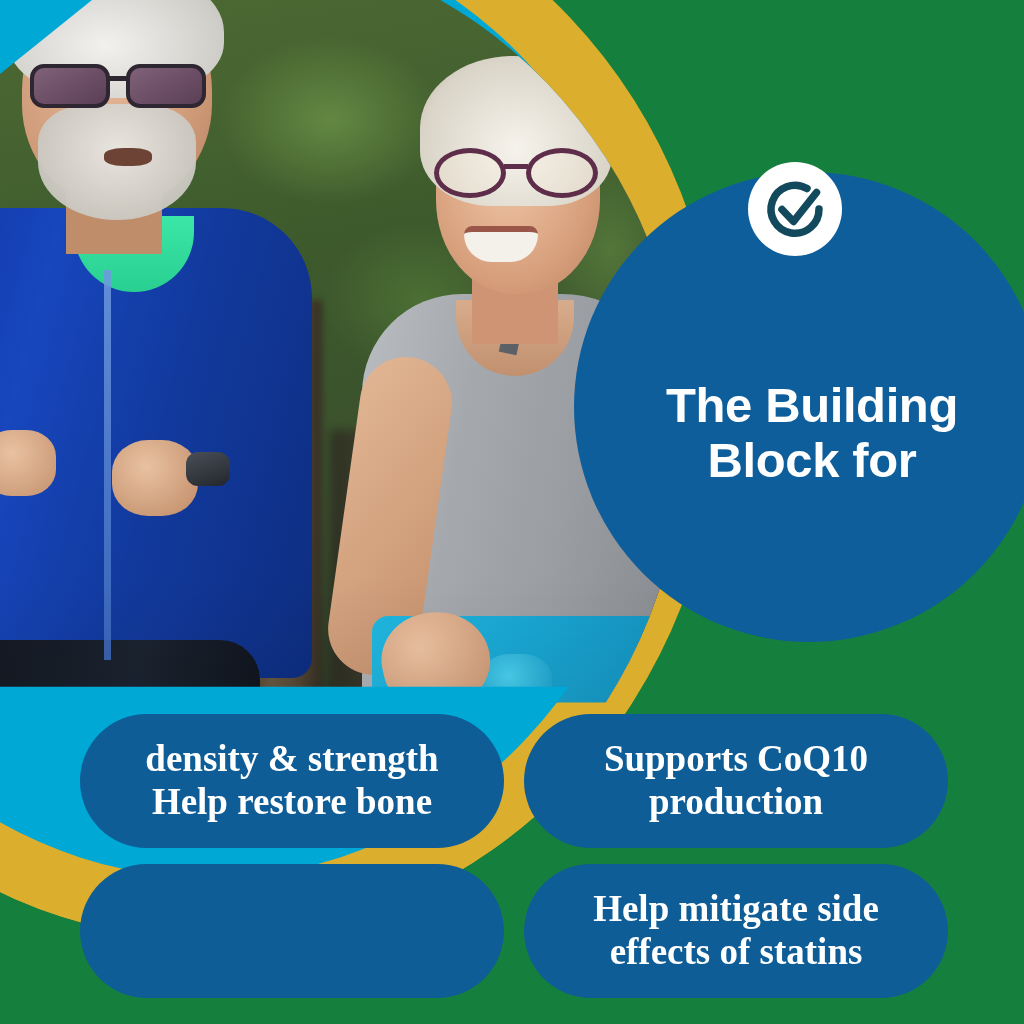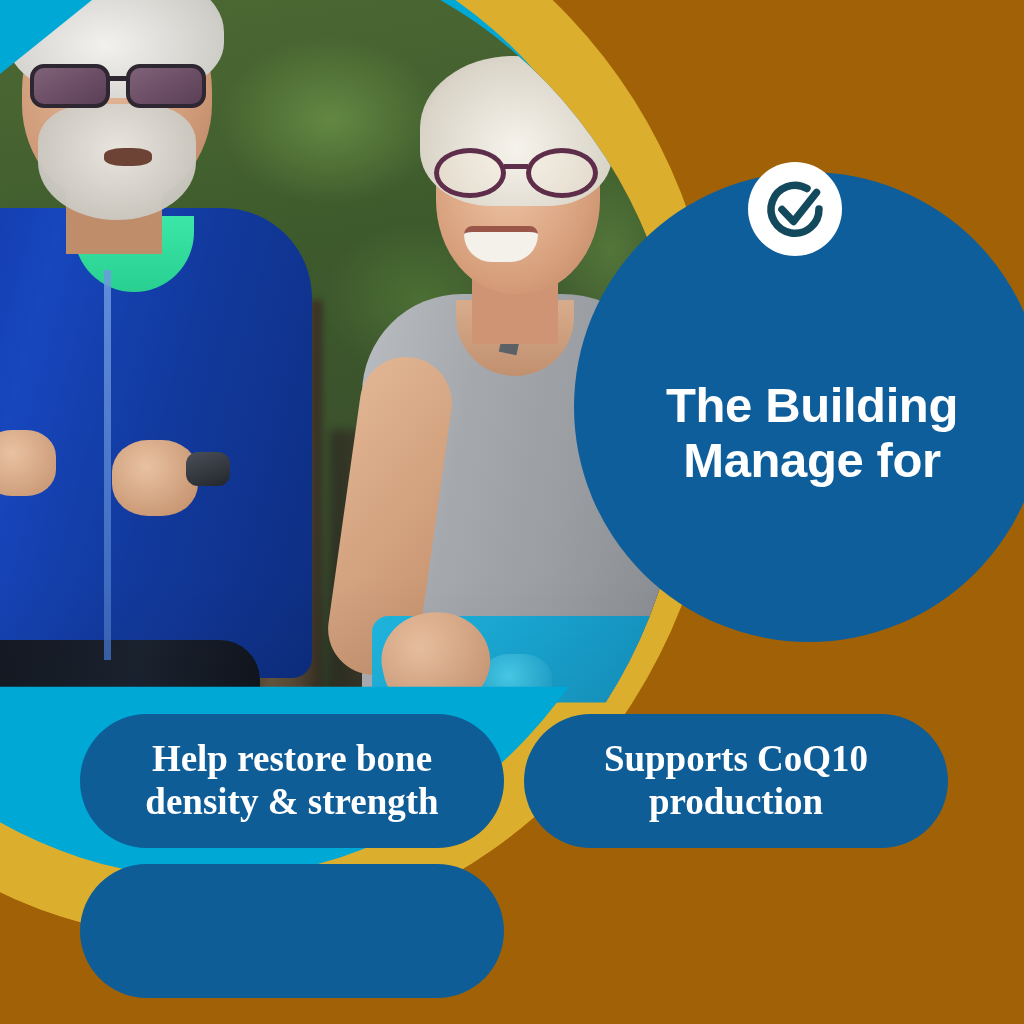--- a/index.html
+++ b/index.html
@@ -5,21 +5,21 @@
   html, body {
     margin: 0;
     padding: 0;
     background: #222;
   }
   #canvas {
     position: relative;
     width: 1024px;
     height: 1024px;
     overflow: hidden;
-    background: #a16207;
+    background: #15803d;
     font-family: "Liberation Sans", sans-serif;
   }
 
   
   .yellow-ring {
     position: absolute;
     left: -300px;
     top: -140px;
     width: 1020px;
     height: 1080px;
@@ -462,45 +462,51 @@
     </div>
   </div>
 
   <div class="yellow-bl"></div>
   <div class="yellow-bl-inner"></div>
   <div class="corner-wedge"></div>
 
   <div class="headline-circle">
     <div class="headline">
       <span class="ln">The Building</span>
-      <span class="ln">Manage for</span>
+      <span class="ln">Block for</span>
     </div>
   </div>
 
   <div class="logo-badge">
     <span>
       <svg width="66" height="66" viewBox="0 0 66 66" aria-hidden="true">
         <path d="M45 12.5 A24 24 0 1 0 57 33" fill="none" stroke="#12495C" stroke-width="7.5" stroke-linecap="round"></path>
         <path d="M20 33.5 L31.5 45.5 L54.5 16.5" fill="none" stroke="#12495C" stroke-width="7.5" stroke-linecap="round" stroke-linejoin="round"></path>
       </svg>
     </span>
   </div>
 
   <div class="pills">
     <div class="pill pill-1">
       <div>
+        <span class="ln">density &amp; strength</span>
         <span class="ln">Help restore bone</span>
-        <span class="ln">density &amp; strength</span>
       </div>
     </div>
     <div class="pill pill-2">
       <div>
         <span class="ln">Supports CoQ10</span>
         <span class="ln">production</span>
       </div>
     </div>
     <div class="pill pill-3">
       <div>
       </div>
     </div>
+    <div class="pill pill-4">
+      <div>
+        <span class="ln">Help mitigate side</span>
+        <span class="ln">effects of statins</span>
+      </div>
+    </div>
   </div>
 
 </div>
 
 </body></html>

